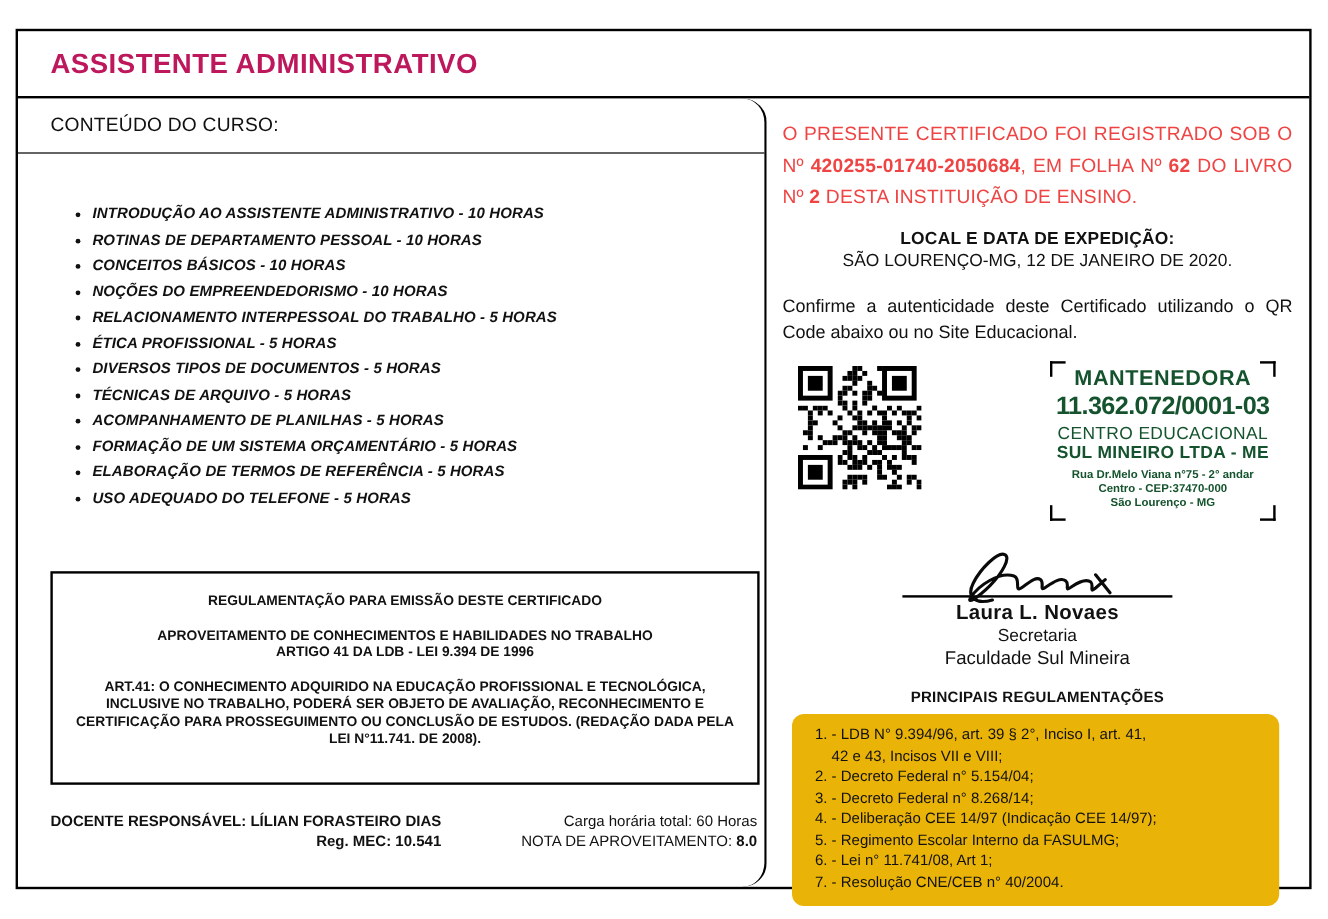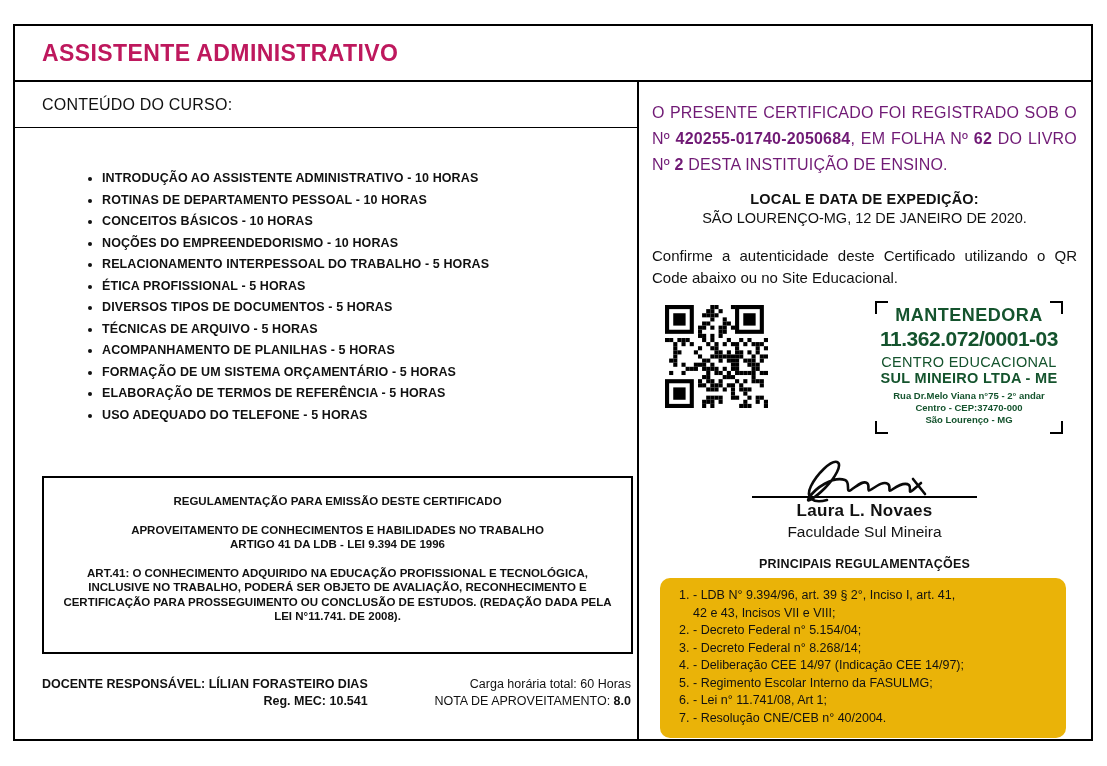--- a/index.html
+++ b/index.html
@@ -24,28 +24,28 @@
     display:flex; align-items:center; padding-left:27px;
     flex:0 0 auto;
   }
   .title-band h1 {
     font-size:23px; font-weight:bold; letter-spacing:.4px; color:#be185d;
   }
   
   .body-cols { flex:1 1 auto; display:flex; min-height:0; }
   .col-left {
     width:624px; flex:0 0 auto; border-right:2px solid #000;
-    display:flex; flex-direction:column;
+    display:flex; flex-direction:column;border-radius:20px;
   }
   .course-heading-band {
     height:46px; border-bottom:1.5px solid #000;
     display:flex; align-items:center; padding-left:27px;
   }
   .course-heading-band .course-heading { font-size:16px; letter-spacing:.2px; }
-  .topics { margin:40px 0 0 0; padding-left:87px; list-style:disc; }
+  .topics { margin:40px 0 0 0; padding-left:62px; list-style:disc;font-style:italic; }
   .topics li {
     font-size:12.5px; font-weight:bold; line-height:21.5px; letter-spacing:.1px;
   }
   .reg-box {
     margin:50px 26px 0 27px; width:591px;
     border:2px solid #000;
     text-align:center; font-weight:bold;
     font-size:11.5px; line-height:14.5px;
     padding:16px 18px 28px 18px;
   }
@@ -56,21 +56,21 @@
     display:flex; justify-content:space-between; align-items:flex-start;
   }
   .teacher-block { font-size:12.5px; font-weight:bold; line-height:17px; }
   .teacher-block .teacher-reg { text-align:right; }
   .totals-block { font-size:12.5px; line-height:17px; text-align:right; }
   .totals-block b { font-weight:bold; }
   
   .col-right { flex:1 1 auto; padding:18px 14px 0 13px; display:flex; flex-direction:column; }
   .registration-p {
     font-size:16px; line-height:26px; text-align:justify; letter-spacing:.2px;
-    color:#701a75;
+    color:#ef4444;
   }
   .expedition { text-align:center; margin-top:12px; font-size:14.5px; line-height:19px; }
   .expedition .exp-title { font-weight:bold; letter-spacing:.2px; }
   .confirm-p { margin-top:17px; font-size:15px; line-height:22px; text-align:justify; }
   .qr-stamp-row { margin-top:16px; display:flex; align-items:flex-start; }
   .qr-wrap { margin-left:13px; width:103px; height:103px; }
   .stamp {
     margin-left:auto; margin-right:14px; margin-top:-6px;
     width:188px; text-align:center; position:relative;
     padding:6px 4px 8px 4px; color:#14532d;
@@ -384,20 +384,21 @@
             </div>
           </div>
         </div>
 
         <div class="signature-block">
           <svg class="sig-svg" width="180" height="52" viewBox="0 0 180 52">
             <path d="M52 46 C38 50 30 44 36 32 C42 20 56 6 62 8 C68 10 60 24 50 34 C40 44 30 50 34 44 C40 34 58 22 70 26 C76 28 70 40 76 36 C82 32 88 26 92 29 C96 32 90 40 97 35 C103 31 109 27 113 30 C117 33 111 40 118 35 C124 31 130 28 134 31 C137 34 132 41 138 36 L146 29 M138 25 L150 40" fill="none" stroke="#0a0a0a" stroke-width="2.6" stroke-linecap="round"></path>
           </svg>
           <div class="sig-line"></div>
           <div class="sig-name">Laura L. Novaes</div>
+          <div class="sig-role">Secretaria</div>
           <div class="sig-inst">Faculdade Sul Mineira</div>
         </div>
 
         <div class="regs">
           <div class="regs-title">PRINCIPAIS REGULAMENTAÇÕES</div>
           <div class="regs-box">
             <ol>
                 <li>- LDB N° 9.394/96, art. 39 § 2°, Inciso I, art. 41,
 42 e 43, Incisos VII e VIII;</li>
                 <li>- Decreto Federal n° 5.154/04;</li>

